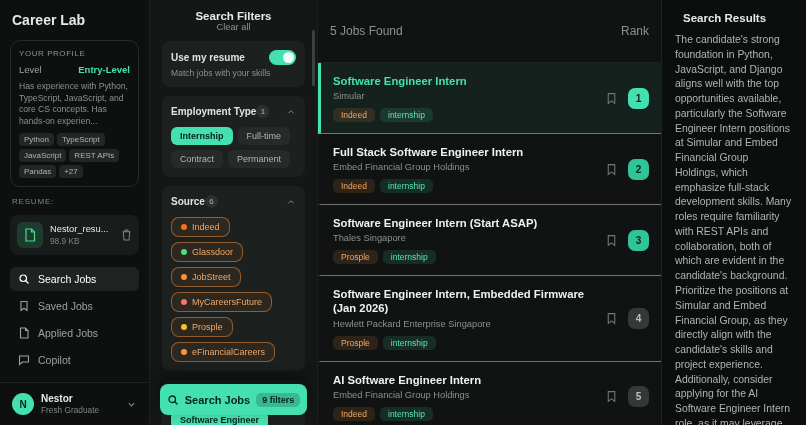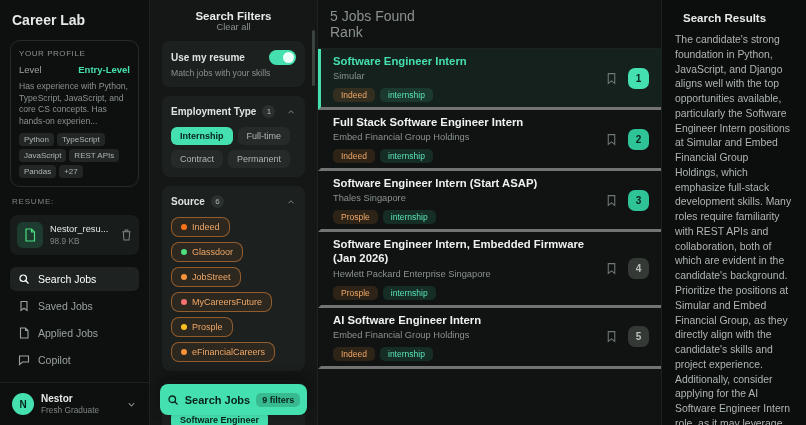--- a/index.html
+++ b/index.html
@@ -45,44 +45,44 @@
 
   
   .filters{width:168px;min-width:168px;background:#141716;border-right:1px solid #1d211f;
     position:relative;display:flex;flex-direction:column;overflow:hidden;}
   .filters-head{display:flex;justify-content:space-between;align-items:center;padding:10px 12px 9px;flex-direction:column;}
   .filters-title{font-size:11.5px;font-weight:bold;}
   .clear-all{font-size:9.3px;color:#8a928f;cursor:pointer;}
   .filters-scroll{padding:0 12px 46px;overflow:hidden;flex:1;}
   .fscroll-thumb{position:absolute;right:2px;top:30px;width:3px;height:56px;background:#3c423f;border-radius:2px;}
   .fcard{background:#1c201e;border-radius:8px;padding:9px;margin-bottom:9px;}
-  .fcard-head{display:flex;align-items:center;gap:6px;cursor:pointer;}
+  .fcard-head{display:flex;align-items:center;cursor:pointer;}
   .fcard-title{font-size:10px;font-weight:bold;color:#dfe4e2;}
   .fcard-sub{font-size:8.6px;color:#8a928f;margin-top:3px;}
   .count{width:13px;height:13px;border-radius:50%;background:#2b312e;color:#aeb6b2;font-size:8px;
     display:flex;align-items:center;justify-content:center;flex:none;}
   .fchev{margin-left:auto;color:#7d8683;}
   .toggle{margin-left:auto;width:27px;height:15px;border-radius:8px;background:var(--accent);position:relative;cursor:pointer;flex:none;}
   .toggle::after{content:'';position:absolute;right:2px;top:2px;width:11px;height:11px;border-radius:50%;background:#eafff8;}
   .pill-wrap{display:flex;flex-wrap:wrap;gap:5px;margin-top:9px;}
   .fpill{font-size:9px;padding:4px 9px;border-radius:6px;background:#262b29;color:#aeb6b2;cursor:pointer;white-space:nowrap;}
   .fpill.sel{background:var(--accent);color:var(--accent-dark);font-weight:bold;}
   .src-pill{display:inline-flex;align-items:center;gap:5px;font-size:9px;padding:4px 9px;border-radius:8px;
     border:1px solid rgba(249,146,60,.5);background:rgba(249,146,60,.07);color:var(--orange);cursor:pointer;}
   .dot{width:6px;height:6px;border-radius:50%;flex:none;}
   .search-btn{position:absolute;left:10px;right:10px;bottom:10px;height:31px;border-radius:8px;border:none;
     background:var(--accent);color:var(--accent-dark);display:flex;align-items:center;justify-content:center;gap:6px;
     font-size:11px;font-weight:bold;cursor:pointer;font-family:inherit;box-shadow:0 -8px 14px rgba(8,10,9,.65);}
   .btn-badge{background:rgba(6,35,26,.2);padding:2px 6px;border-radius:5px;font-size:9px;font-weight:bold;}
 
   
   .jobs{width:344px;min-width:344px;background:#101312;display:flex;flex-direction:column;border-right:1px solid #1d211f;}
-  .jobs-head{display:flex;justify-content:space-between;padding:8px 12px;font-size:14px;color:#8a928f;
-    border-bottom:1px solid #1d211f;flex-direction:column;}
-  .job-card{display:flex;padding:5px 12px;border-bottom:3px solid #737373;gap:8px;cursor:pointer;border-left:3px solid transparent;}
+  .jobs-head{display:flex;justify-content:space-between;padding:24px 12px;font-size:12px;color:#8a928f;
+    border-bottom:1px solid #1d211f;}
+  .job-card{display:flex;padding:11px 12px;border-bottom:1px solid #737373;gap:8px;cursor:pointer;border-left:3px solid transparent;}
   .job-card.selected{background:#15211c;border-left:3px solid var(--accent);}
   .job-main{min-width:0;}
   .job-title{font-size:11.3px;font-weight:bold;margin:0 0 3px;color:#eef1f0;line-height:1.25;}
   .selected .job-title{color:var(--accent);}
   .job-company{font-size:9.3px;color:#8a928f;margin-bottom:7px;}
   .job-tags{display:flex;gap:5px;}
   .jpill{font-size:8.5px;padding:2px 8px;border-radius:5px;white-space:nowrap;}
   .jpill.src{background:rgba(249,146,60,.13);color:var(--orange);}
   .jpill.type{background:rgba(69,224,176,.13);color:#59e3b8;}
   .job-side{margin-left:auto;display:flex;align-items:center;gap:10px;flex:none;}

